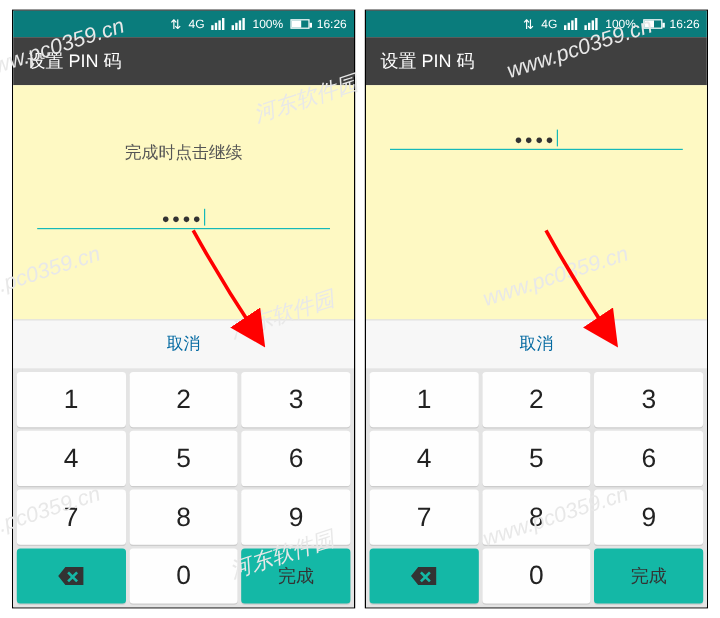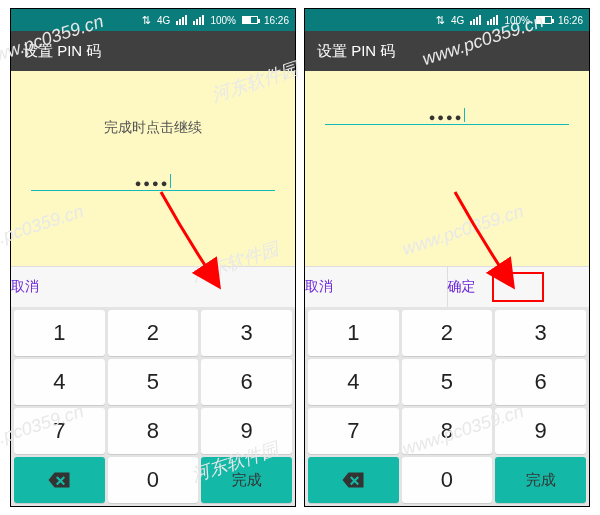--- a/index.html
+++ b/index.html
@@ -107,24 +107,24 @@
     margin-left: 1px;
   }
 
   .action-row{
     display:flex;
     border-top:1px solid #ddd;
     background:#f7f7f7;
   }
   .action-row .btn{
     flex:1;
-    text-align:left;
+    text-align:center;
     padding:11px 0;
     font-size:14px;
-    color:#6d28d9;
+    color:#0369a1;
     position:relative;
   }
   .action-row .btn + .btn{ border-left:1px solid #ddd;}
   .highlight{
     position:absolute;
     border:2px solid #ff0000;
     pointer-events:none;
   }
 
   .keypad{
@@ -253,24 +253,20 @@
     </div>
     <div class="header">设置 PIN 码</div>
     <div class="content">
       <div class="pin-line">
         <span class="dots">●●●●</span>
         <span class="cursor"></span>
       </div>
     </div>
     <div class="action-row">
       <div class="btn">取消</div>
-      <div class="btn" style="position:relative">
-        <span>确定</span>
-        <span class="highlight" style="top:5px;bottom:5px;left:50%;transform:translateX(-50%);width:52px"></span>
-      </div>
     </div>
     <div class="keypad">
       <div class="key">1</div>
       <div class="key">2</div>
       <div class="key">3</div>
       <div class="key">4</div>
       <div class="key">5</div>
       <div class="key">6</div>
       <div class="key">7</div>
       <div class="key">8</div>

